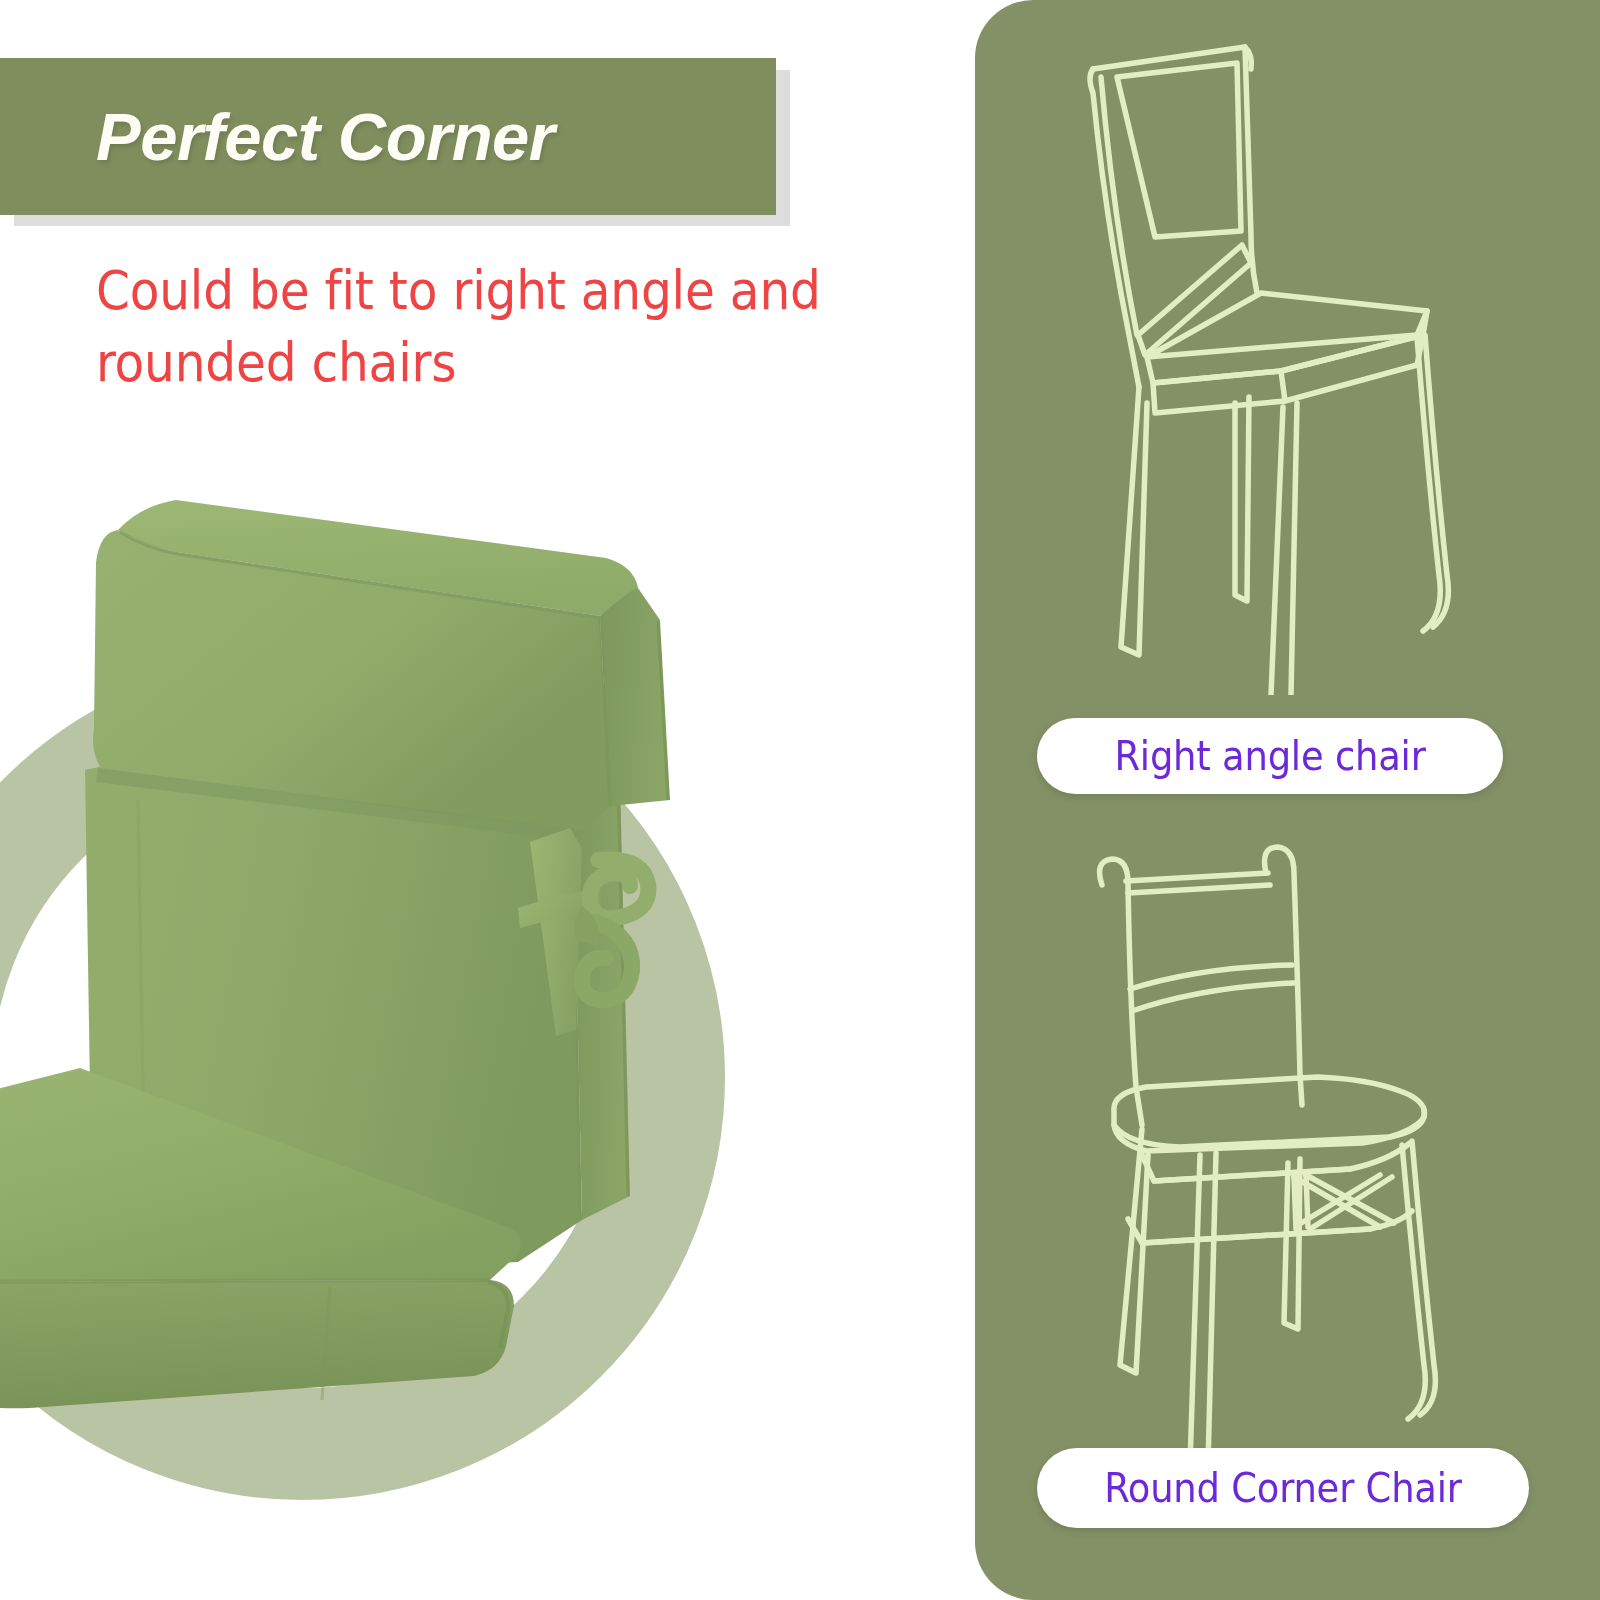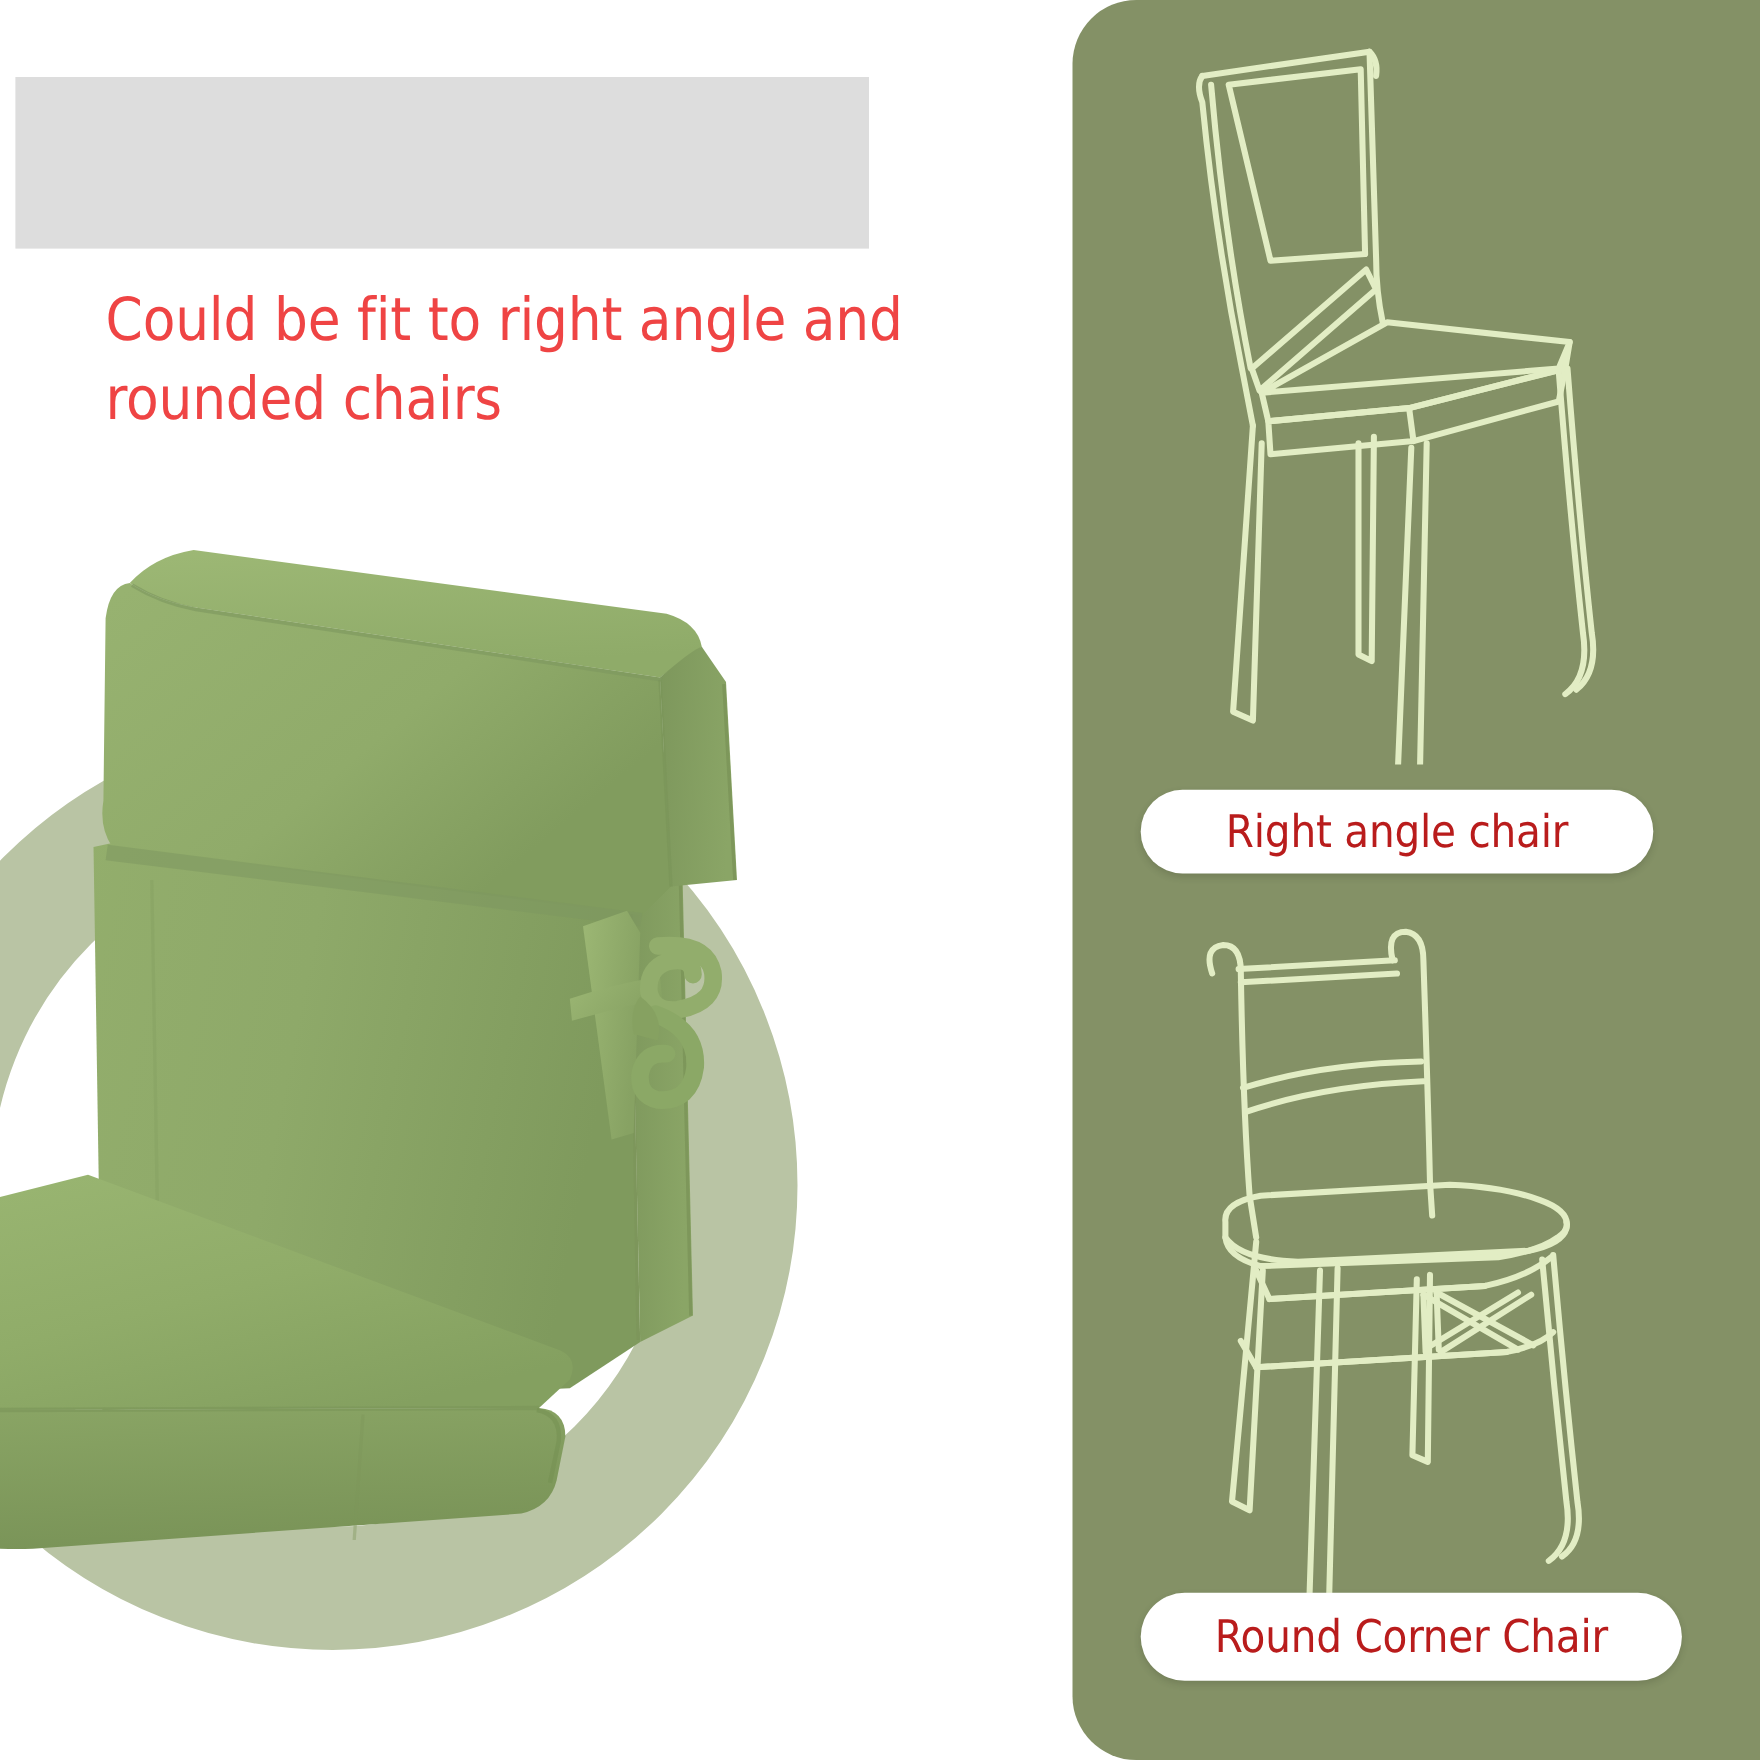--- a/index.html
+++ b/index.html
@@ -62,33 +62,36 @@
   #chair-right-angle{ left:60px; top:35px; width:420px; height:660px; }
   #chair-round{ left:75px; top:825px; width:430px; height:640px; }
 
   .pill{
     position:absolute; background:#ffffff; border-radius:60px;
     display:flex; align-items:center; justify-content:center;
     box-shadow:0 3px 7px rgba(40,45,25,.18);
   }
   .pill span{
     font-family:"DejaVu Sans Condensed","Liberation Sans", sans-serif;
-    font-size:41px; color:#b91c1c; white-space:nowrap; letter-spacing:-0.2px;
+    font-size:41px; color:#6d28d9; white-space:nowrap; letter-spacing:-0.2px;
   }
   #pill-right-angle{ left:62px; top:718px; width:466px; height:76px; }
   #pill-round{ left:62px; top:1448px; width:492px; height:80px; }
 </style>
 </head>
 <body>
 
 <div id="left-panel">
 
   <div id="deco-ring"></div>
 
   <div id="title-shadow"></div>
+  <div id="title-banner">
+    <div id="title-text">Perfect Corner</div>
+  </div>
 
   <div id="subtitle">Could be fit to right angle and rounded chairs</div>
 
   <div id="product-stage">
     <svg viewBox="0 0 720 1060" xmlns="http://www.w3.org/2000/svg">
       <defs>
         <linearGradient id="gBackMain" x1="0" y1="0" x2="1" y2="0.25">
           <stop offset="0" stop-color="#93ae6c"></stop>
           <stop offset="0.45" stop-color="#8ea969"></stop>
           <stop offset="1" stop-color="#7f9a5d"></stop>

